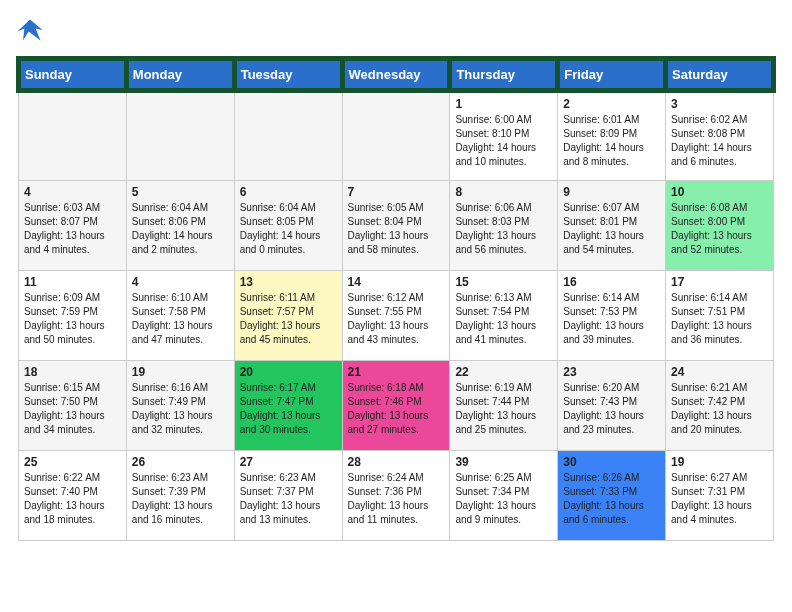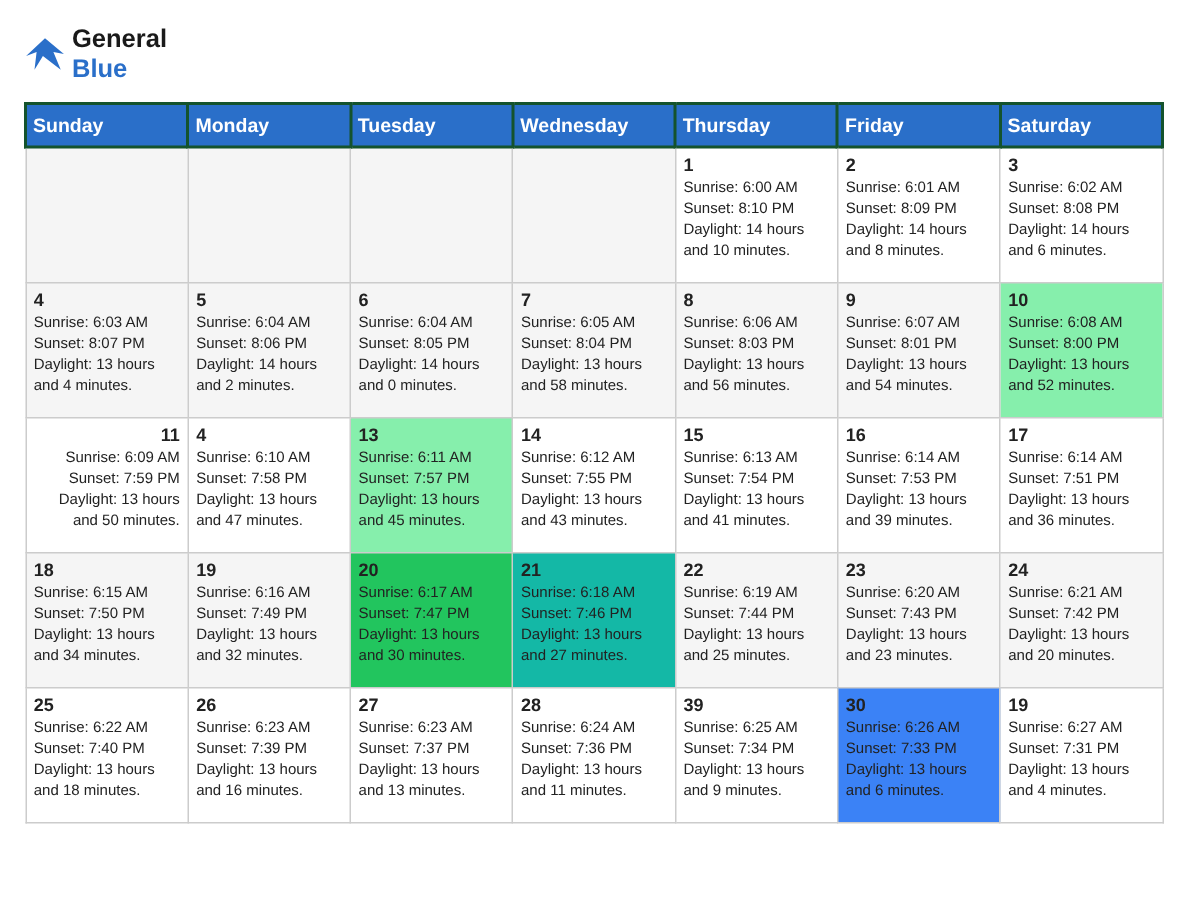--- a/index.html
+++ b/index.html
@@ -43,21 +43,21 @@
       border-collapse: collapse;
       border: 1px solid #ccc;
     }
     .calendar th {
       background-color: #2a6fc9;
       color: #fff;
       font-size: 13px;
       font-weight: bold;
       padding: 6px 4px;
       text-align: left;
-      border: 2px solid #14532d;
+      border: 5px solid #14532d;
     }
     .calendar td {
       border: 1px solid #ccc;
       vertical-align: top;
       padding: 4px 5px;
       width: calc(100% / 7);
       font-size: 10.5px;
       color: #222;
       background: #fff;
       min-height: 80px;
@@ -85,24 +85,20 @@
     }
   </style>
 </head>
 <body>
 
 <div class="header-section">
   <div class="logo">
     <svg class="logo-bird" viewBox="0 0 40 40" xmlns="http://www.w3.org/2000/svg">
       <polygon points="20,5 38,20 28,18 35,35 18,22 10,35 12,18 2,22" fill="#2a6fc9"></polygon>
     </svg>
-    <div>
-      <div style="font-size:17px;font-weight:bold;color:#1a1a1a;">General</div>
-      <div style="font-size:17px;font-weight:bold;color:#2a6fc9;">Blue</div>
-    </div>
   </div>
   <div class="title-section">
     <div class="month-year"></div>
     <div class="location"></div>
   </div>
 </div>
 
 <table class="calendar">
   <thead>
     <tr>
@@ -198,37 +194,37 @@
         <td style="background: #86efac;">
         <span class="day-num">10</span>
         <div class="day-info">
           Sunrise: 6:08 AM<br>
           Sunset: 8:00 PM<br>
           Daylight: 13 hours and 52 minutes.
         </div>
       </td>
       </tr>
       <tr>
-        <td style="background: rgb(255, 255, 255); text-align: right;">
+        <td style="background: rgb(255, 255, 255);">
         <span class="day-num">11</span>
         <div class="day-info">
           Sunrise: 6:09 AM<br>
           Sunset: 7:59 PM<br>
           Daylight: 13 hours and 50 minutes.
         </div>
       </td>
         <td style="background: rgb(255, 255, 255);">
         <span class="day-num">4</span>
         <div class="day-info">
           Sunrise: 6:10 AM<br>
           Sunset: 7:58 PM<br>
           Daylight: 13 hours and 47 minutes.
         </div>
       </td>
-        <td style="background: #86efac;">
+        <td style="background: #fef9c3;">
         <span class="day-num">13</span>
         <div class="day-info">
           Sunrise: 6:11 AM<br>
           Sunset: 7:57 PM<br>
           Daylight: 13 hours and 45 minutes.
         </div>
       </td>
         <td style="background: rgb(255, 255, 255);">
         <span class="day-num">14</span>
         <div class="day-info">
@@ -280,21 +276,21 @@
         </div>
       </td>
         <td style="background: #22c55e;">
         <span class="day-num">20</span>
         <div class="day-info">
           Sunrise: 6:17 AM<br>
           Sunset: 7:47 PM<br>
           Daylight: 13 hours and 30 minutes.
         </div>
       </td>
-        <td style="background: #14b8a6; margin-top: 44px;">
+        <td style="background: #ec4899; margin-top: 44px;">
         <span class="day-num">21</span>
         <div class="day-info">
           Sunrise: 6:18 AM<br>
           Sunset: 7:46 PM<br>
           Daylight: 13 hours and 27 minutes.
         </div>
       </td>
         <td style="background: rgb(245, 245, 245);">
         <span class="day-num">22</span>
         <div class="day-info">

